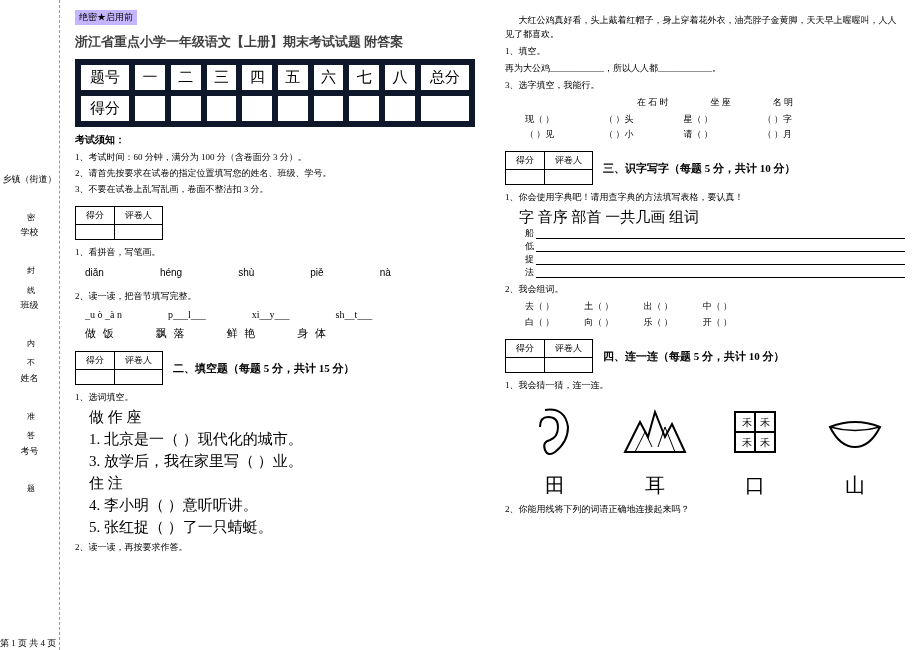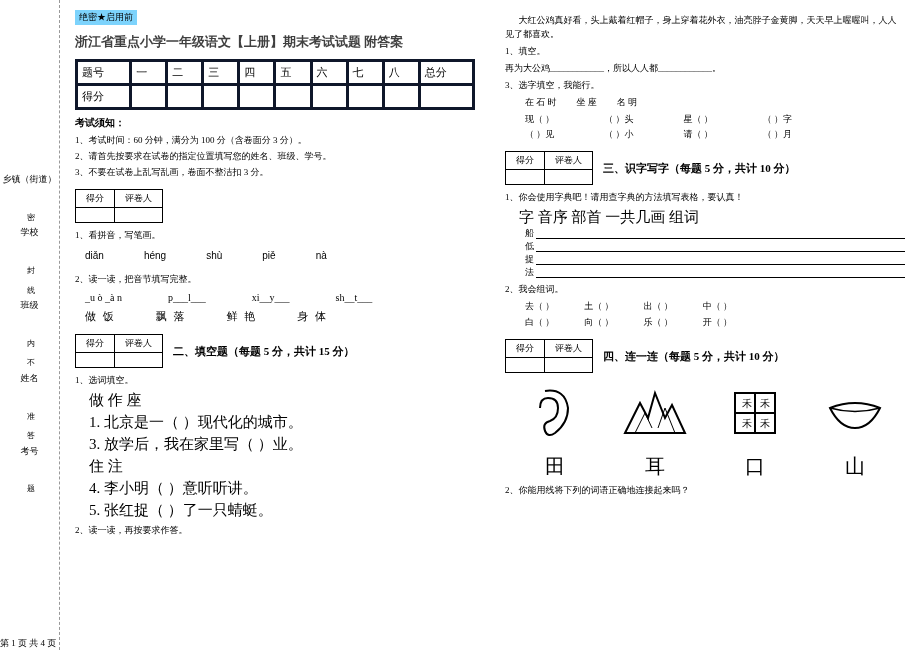--- a/index.html
+++ b/index.html
@@ -4,37 +4,37 @@
   <style>
     * { margin: 0; padding: 0; box-sizing: border-box; }
     body { font-family: "SimSun", serif; font-size: 10px; background: #fff; width: 920px; height: 650px; position: relative; overflow: hidden; }
     .page { display: flex; width: 100%; height: 100%; }
     .binding { width: 60px; border-right: 1px dashed #999; position: relative; writing-mode: vertical-rl; display: flex; justify-content: space-around; align-items: center; padding: 10px 0; }
     .binding-label { font-size: 9px; display: flex; align-items: center; gap: 20px; }
     .binding-field { writing-mode: horizontal-tb; text-align: center; font-size: 9px; }
     .marker { font-size: 8px; }
     .content { flex: 1; display: flex; padding: 10px 15px; gap: 30px; }
     .col { flex: 1; }
-    .secret { background: #7dd3fc; padding: 1px 4px; font-size: 9px; display: inline-block; }
+    .secret { background: #c4b5fd; padding: 1px 4px; font-size: 9px; display: inline-block; }
     .title { color: #404040; font-weight: bold; font-size: 13px; margin: 8px 0; }
     .score-table { border-collapse: collapse; width: 100%; margin: 6px 0; }
-    .score-table td { border: 3px solid #0f172a; padding: 3px 4px; font-size: 11px; }
+    .score-table td { border: 6px solid #0f172a; padding: 3px 4px; text-align: center; font-size: 15px; }
     .notice-hd { font-weight: bold; margin: 4px 0; }
     .notice { margin: 3px 0; font-size: 9px; }
     .sec-box { display: flex; align-items: center; gap: 10px; margin: 10px 0 6px; }
     .mini-table { border-collapse: collapse; }
     .mini-table td { border: 1px solid #000; padding: 2px 10px; font-size: 9px; }
     .sec-title { font-weight: bold; font-size: 11px; }
     .q { margin: 4px 0; font-size: 9px; }
-    .pinyin-row { display: flex; gap: 40px; margin: 8px 0 12px 10px; font-family: Arial; }
+    .pinyin-row { display: flex; gap: 56px; margin: 8px 0 12px 10px; font-family: Arial; }
     .fill-row { display: flex; gap: 46px; margin: 6px 0 6px 10px; }
     .char-row { display: flex; gap: 40px; margin: 4px 0 10px 10px; font-size: 11px; letter-spacing: 2px; }
     .sub { margin-left: 14px; margin-top: 3px; font-size: 15px; }
     .paragraph { margin: 4px 0; font-size: 9px; text-indent: 1.5em; line-height: 1.5; }
-    .char-sel { display: flex; gap: 20px; margin: 4px 0 4px 20px; font-size: 9px; }
+    .char-sel { display: flex; gap: 42px; margin: 4px 0 4px 20px; font-size: 9px; justify-content: center; }
     .paren-row { display: flex; gap: 50px; margin: 2px 0 2px 20px; font-size: 9px; }
     .dict-row { margin-left: 20px; font-size: 9px; display: flex; align-items: center; gap: 2px; }
     .dict-line { border-bottom: 1px solid #000; flex: 1; height: 10px; }
     .word-row { display: flex; gap: 30px; margin: 3px 0 3px 20px; font-size: 9px; }
     .pics { display: flex; justify-content: space-around; align-items: center; margin: 10px 0; }
     .pic-svg { width: 70px; height: 60px; }
     .char-big { display: flex; justify-content: space-around; font-size: 20px; margin-top: 8px; font-family: "KaiTi", serif; }
     .footer { position: absolute; bottom: 0; width: 100%; text-align: left; font-size: 9px; }
   </style>
 </head>
@@ -235,20 +235,21 @@
                 <td>评卷人</td>
               </tr>
               <tr>
                 <td>&nbsp;</td>
                 <td>&nbsp;</td>
               </tr>
             </tbody>
           </table>
         <span class="sec-title">四、连一连（每题 5 分，共计 10 分）</span>
       </div>
+      <div class="q">1、我会猜一猜，连一连。</div>
       <div class="pics">
         <svg class="pic-svg" viewBox="0 0 70 60">
             <path d="M25 8 Q45 5 48 25 Q48 40 35 50 Q28 55 25 48 Q22 40 30 38 Q38 35 38 25 Q38 15 28 15 Q20 15 20 25" fill="none" stroke="#000" stroke-width="2"></path>
           </svg>
         <svg class="pic-svg" viewBox="0 0 70 60">
             <path d="M5 50 L20 20 L28 35 L35 10 L45 35 L52 22 L65 50 Z" fill="none" stroke="#000" stroke-width="2"></path>
             <path d="M15 50 L25 30 L32 45 M38 45 L45 25 L55 50" fill="none" stroke="#000" stroke-width="1"></path>
           </svg>
         <svg class="pic-svg" viewBox="0 0 70 60">
             <rect x="15" y="10" width="40" height="40" fill="none" stroke="#000" stroke-width="2"></rect>

